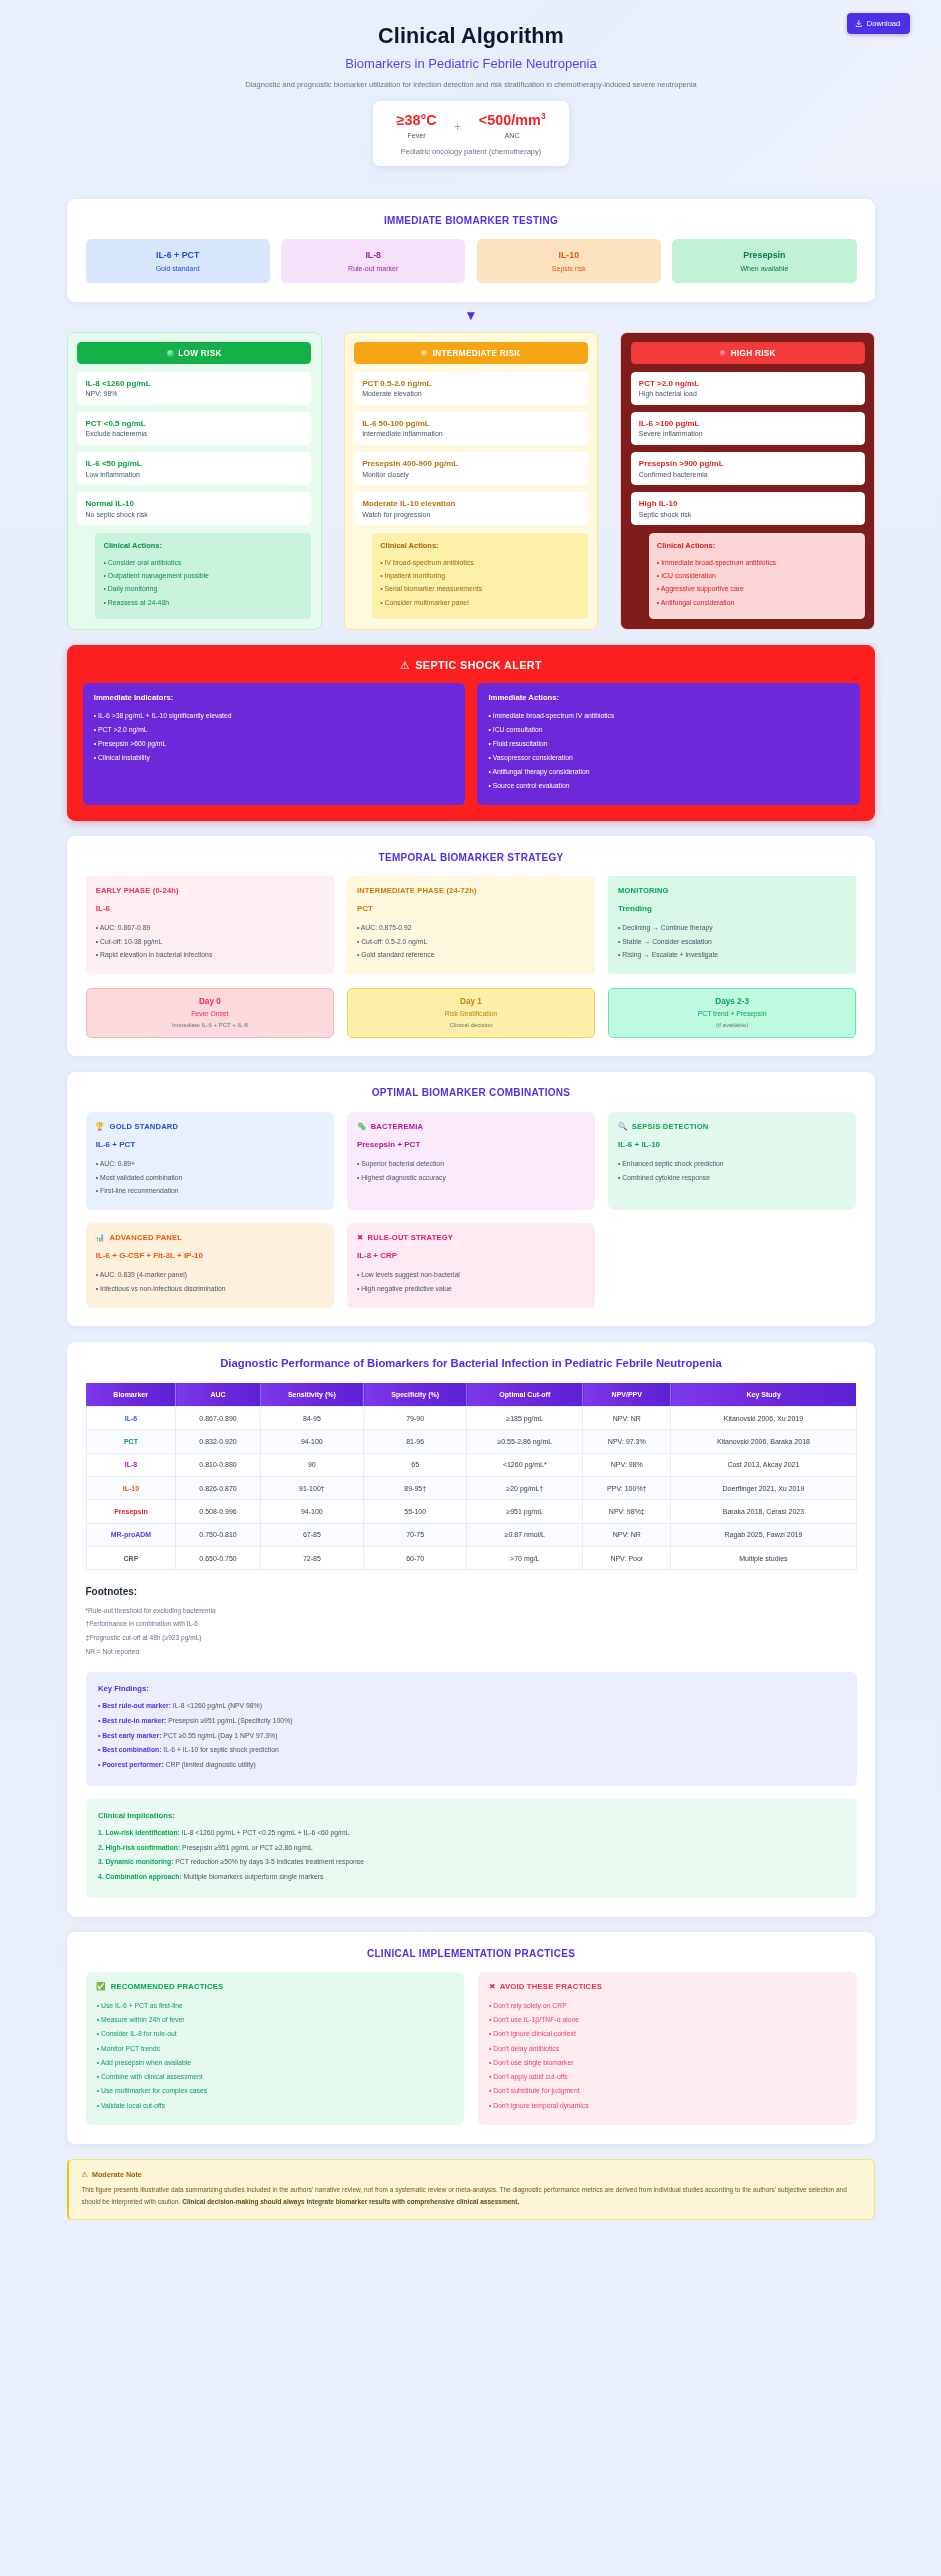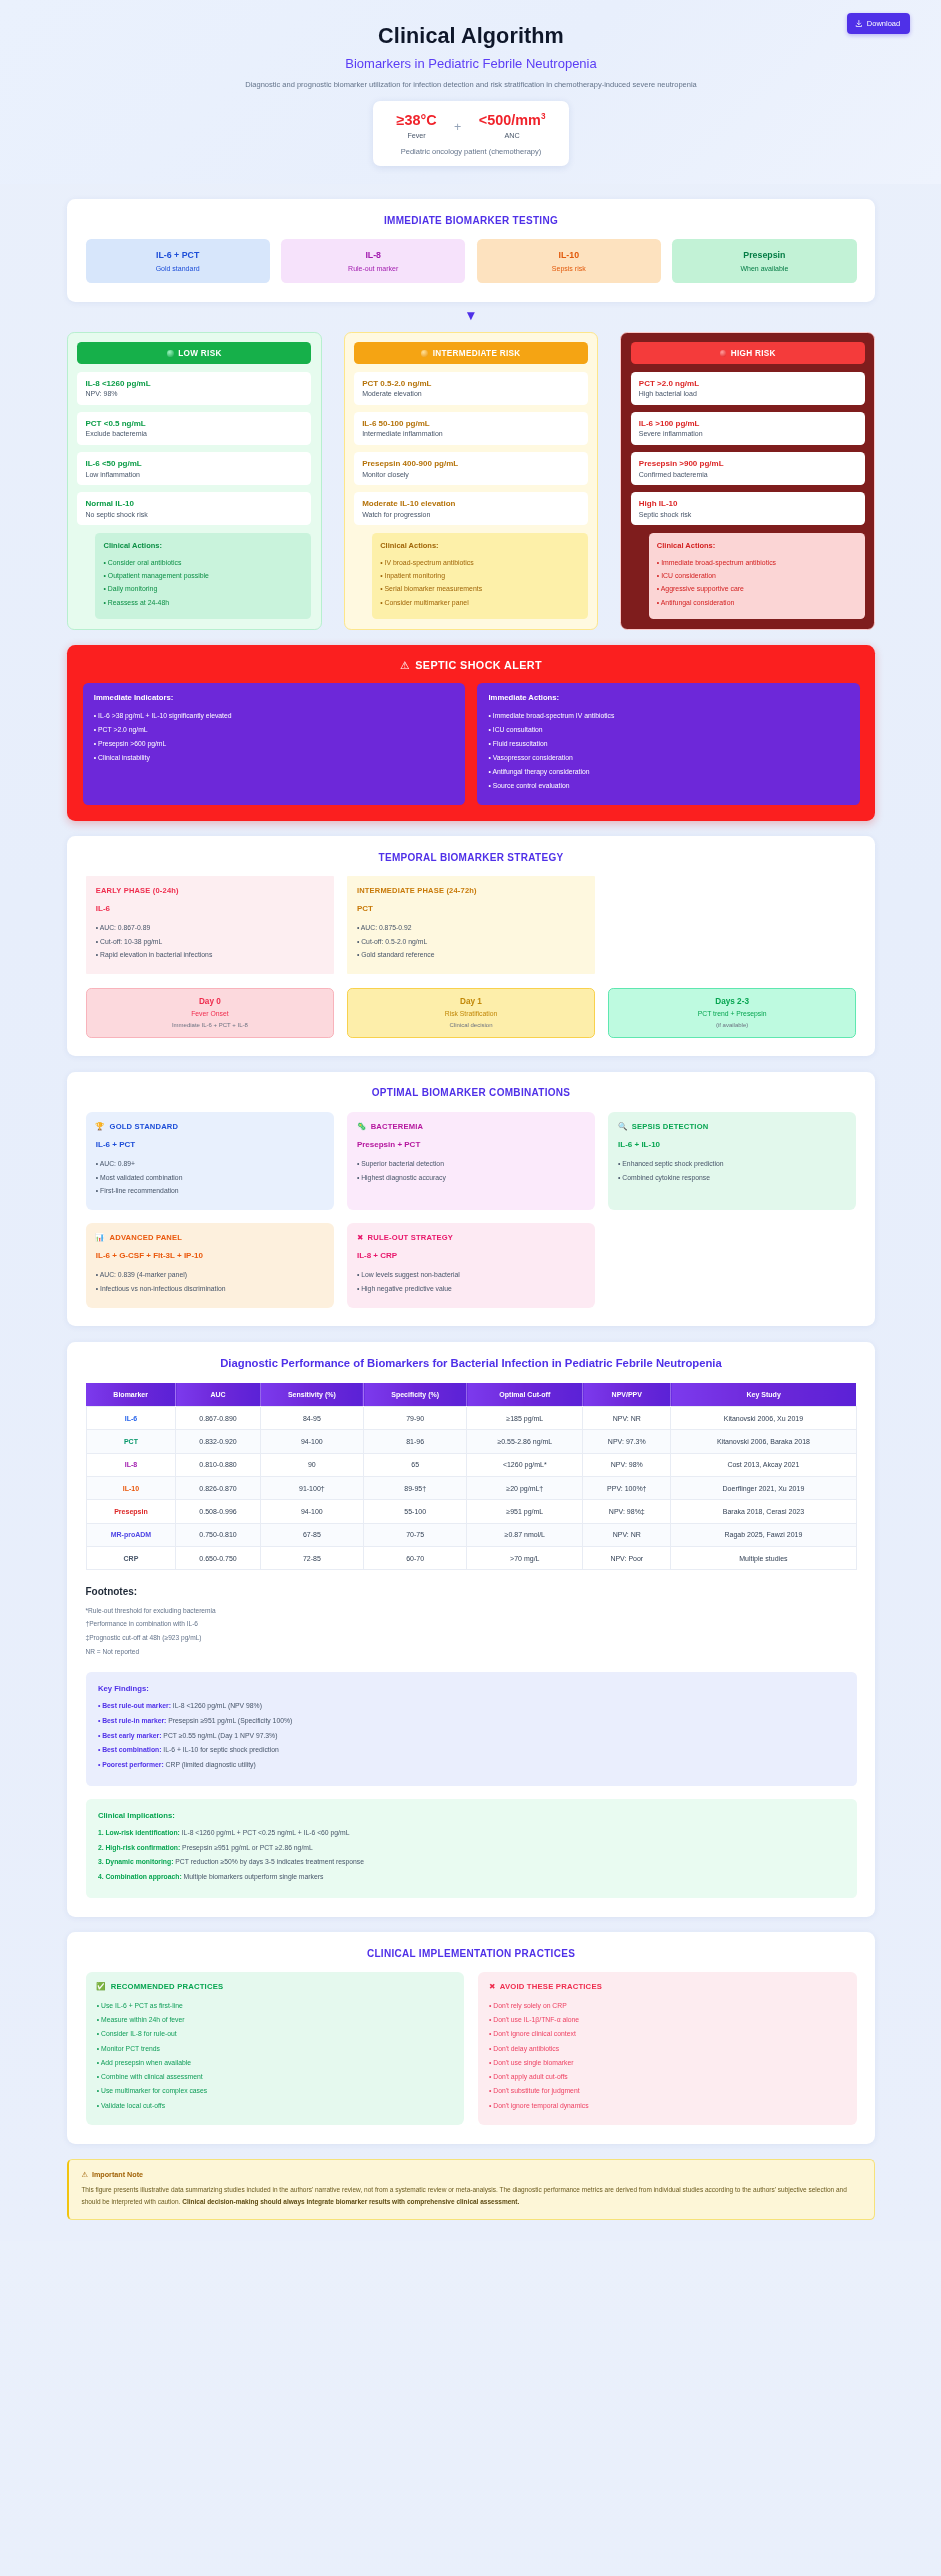--- a/index.html
+++ b/index.html
@@ -406,20 +406,29 @@
       </div>
       <div class="phase ph-int">
         <div class="ph-t">INTERMEDIATE PHASE (24-72h)</div>
         <div class="ph-m">PCT</div>
         <ul>
           <li>• AUC: 0.875-0.92</li>
           <li>• Cut-off: 0.5-2.0 ng/mL</li>
           <li>• Gold standard reference</li>
         </ul>
       </div>
+      <div class="phase ph-mon">
+        <div class="ph-t">MONITORING</div>
+        <div class="ph-m">Trending</div>
+        <ul>
+          <li>• Declining → Continue therapy</li>
+          <li>• Stable → Consider escalation</li>
+          <li>• Rising → Escalate + investigate</li>
+        </ul>
+      </div>
     </div>
     <div class="day-grid">
       <div class="day d0">
         <div class="dn">Day 0</div>
         <div class="dl">Fever Onset</div>
         <div class="dx">Immediate IL-6 + PCT + IL-8</div>
       </div>
       <div class="day d1">
         <div class="dn">Day 1</div>
         <div class="dl">Risk Stratification</div>
@@ -643,21 +652,21 @@
           <li>• Don't substitute for judgment</li>
           <li>• Don't ignore temporal dynamics</li>
         </ul>
       </div>
     </div>
   </div>
 
   <div class="note">
     <div class="nt">
       <span>⚠</span>
-      <span>Important Note</span>
+      <span>Moderate Note</span>
     </div>
     <div class="nb">
       <span>This figure presents illustrative data summarizing studies included in the authors' narrative review, not from a systematic review or meta-analysis. The diagnostic performance metrics are derived from individual studies according to the authors' subjective selection and should be interpreted with caution. </span><b>Clinical decision-making should always integrate biomarker results with comprehensive clinical assessment.</b>
     </div>
   </div>
 
 </div>
 
 
 </body></html>

